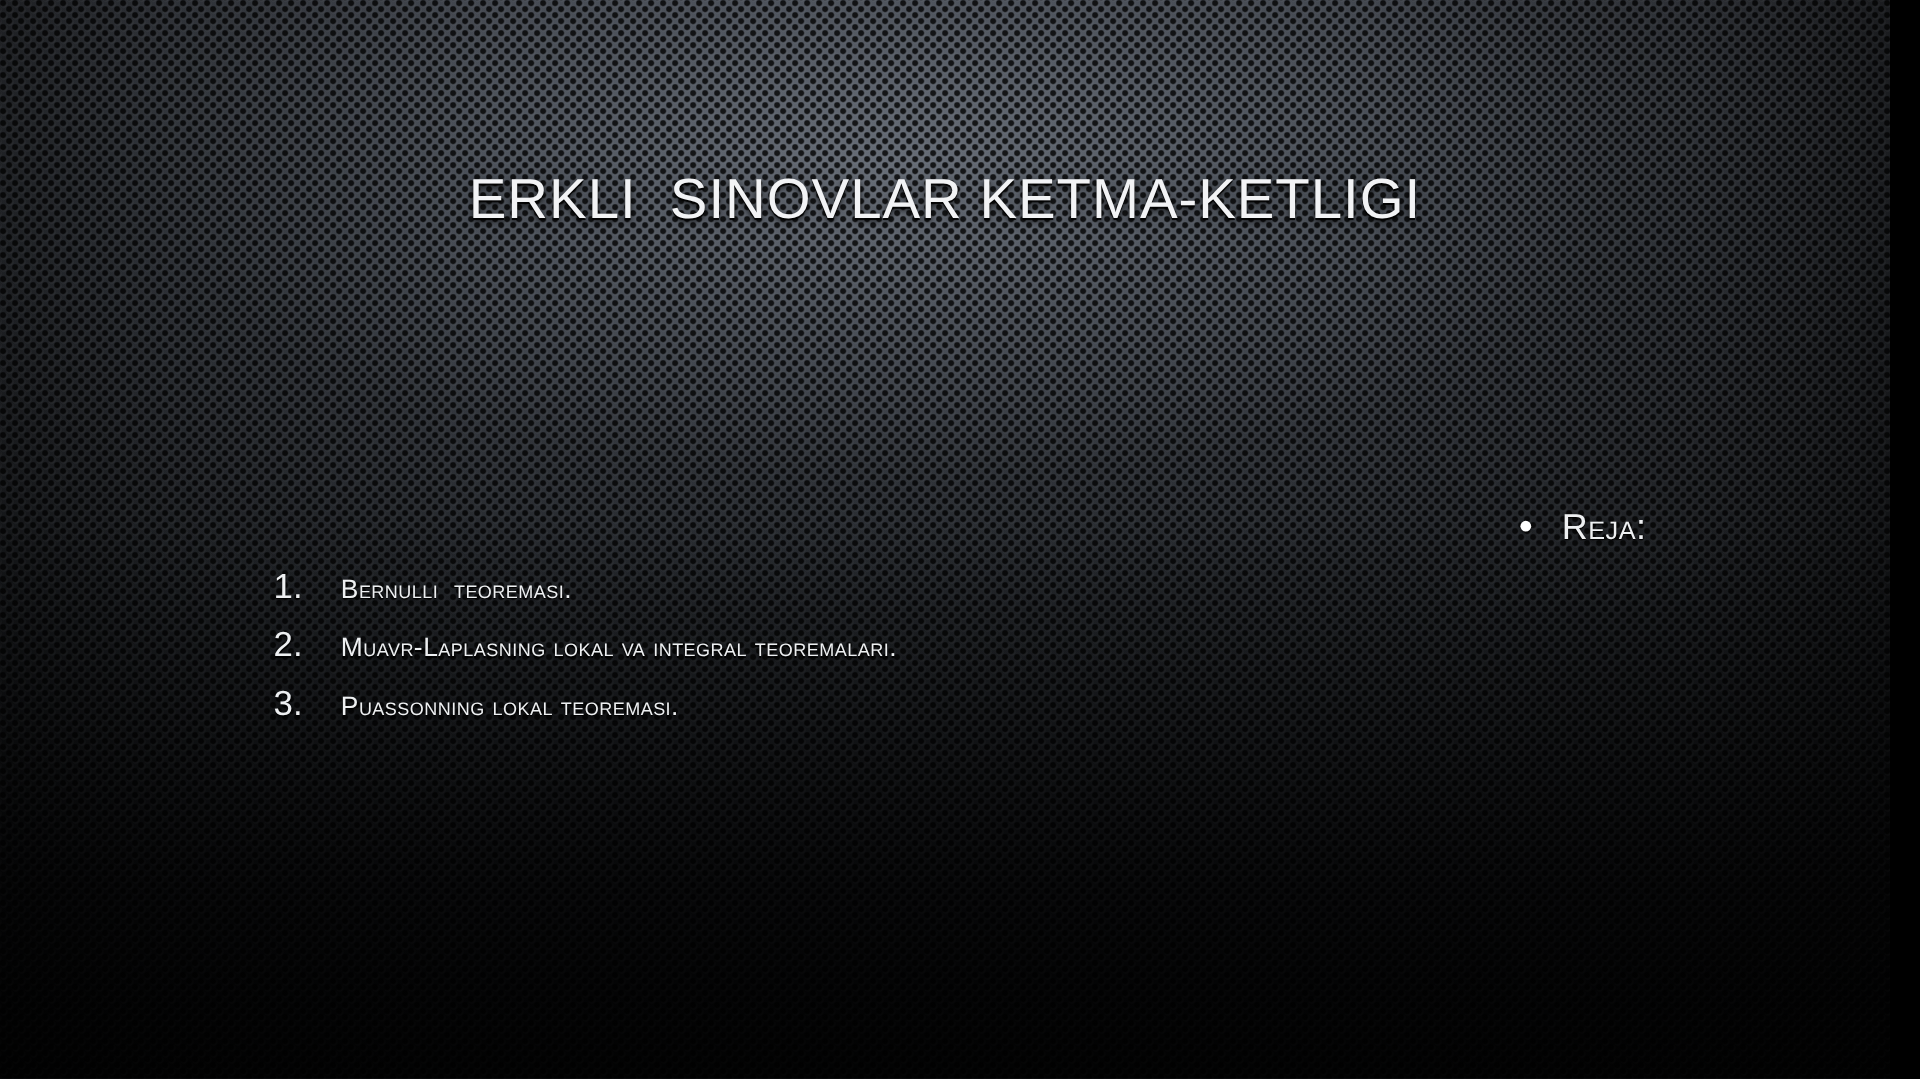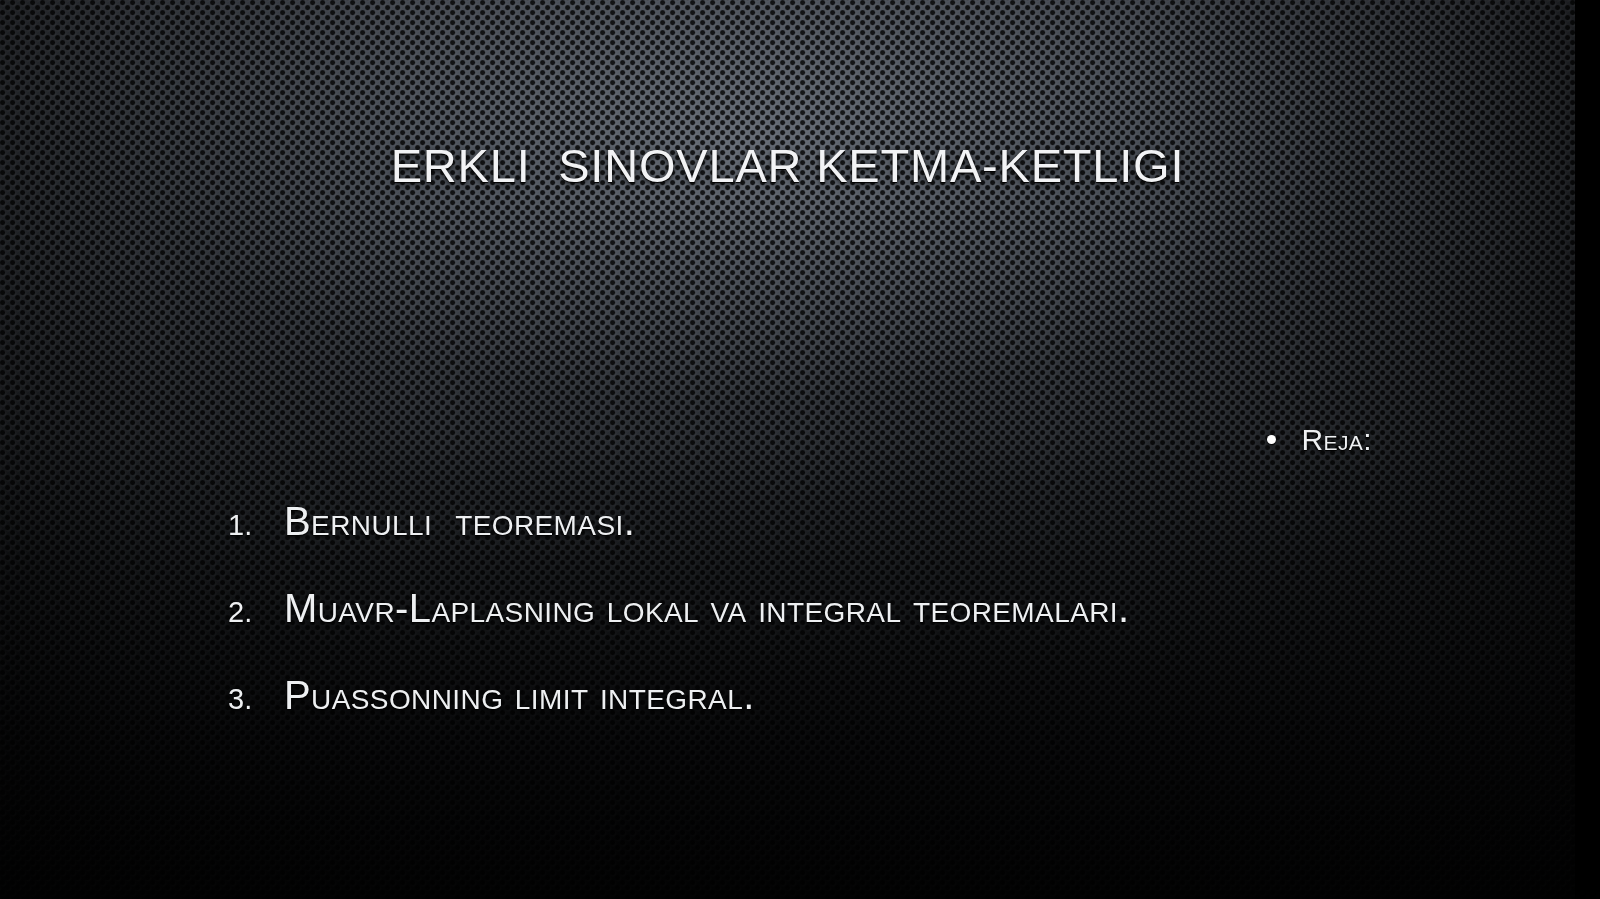--- a/index.html
+++ b/index.html
@@ -170,23 +170,22 @@
     color: #eef0f2;
     font-size: 29px;
     line-height: 1;
     font-weight: 400;
     text-shadow:
       0 1px 0 rgba(0,0,0,0.85),
       0 2px 3px rgba(0,0,0,0.7);
   }
 
   .item-text {
-    font-size: 40px;
+    font-size: 22px;
     line-height: 1.05;
-    margin-top: 25px;
   }
 </style>
 </head>
 <body>
 
 <div class="slide">
 
   <div class="bg-base"></div>
   <div class="bg-side-shade"></div>
   <div class="bg-dots"></div>
@@ -210,19 +209,19 @@
           <span class="sc-text item-text">Bernulli  teoremasi.</span>
         </li>
 
         <li class="num-item">
           <span class="num-marker">2.</span>
           <span class="sc-text item-text">Muavr-Laplasning lokal va integral teoremalari.</span>
         </li>
 
         <li class="num-item">
           <span class="num-marker">3.</span>
-          <span class="sc-text item-text">Puassonning limit integral.</span>
+          <span class="sc-text item-text">Puassonning lokal teoremasi.</span>
         </li>
 
       </ol>
     </div>
   </div>
 </div>
 
 </body></html>

